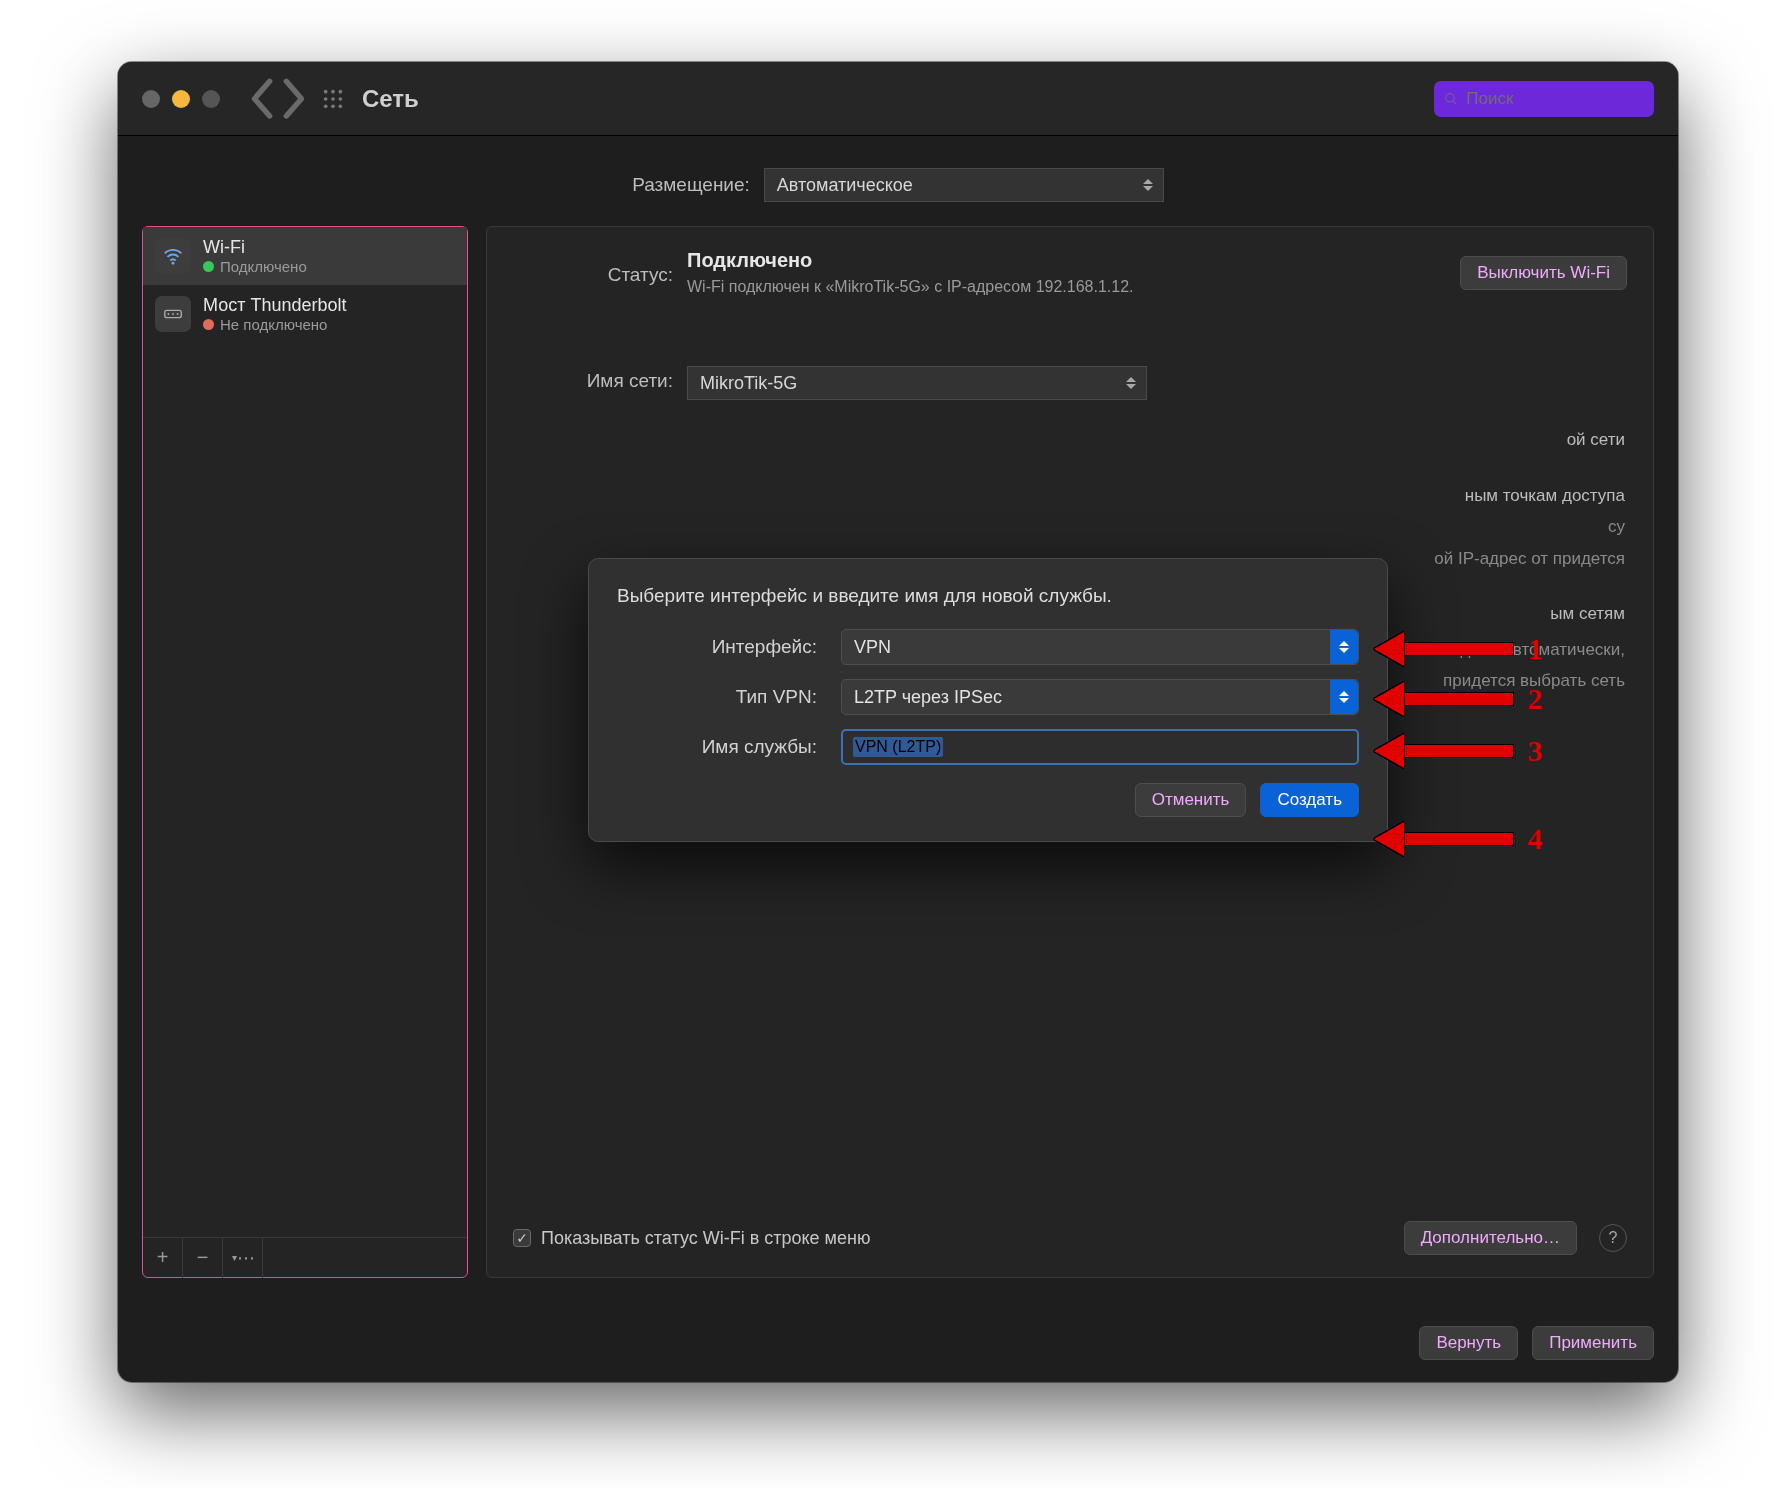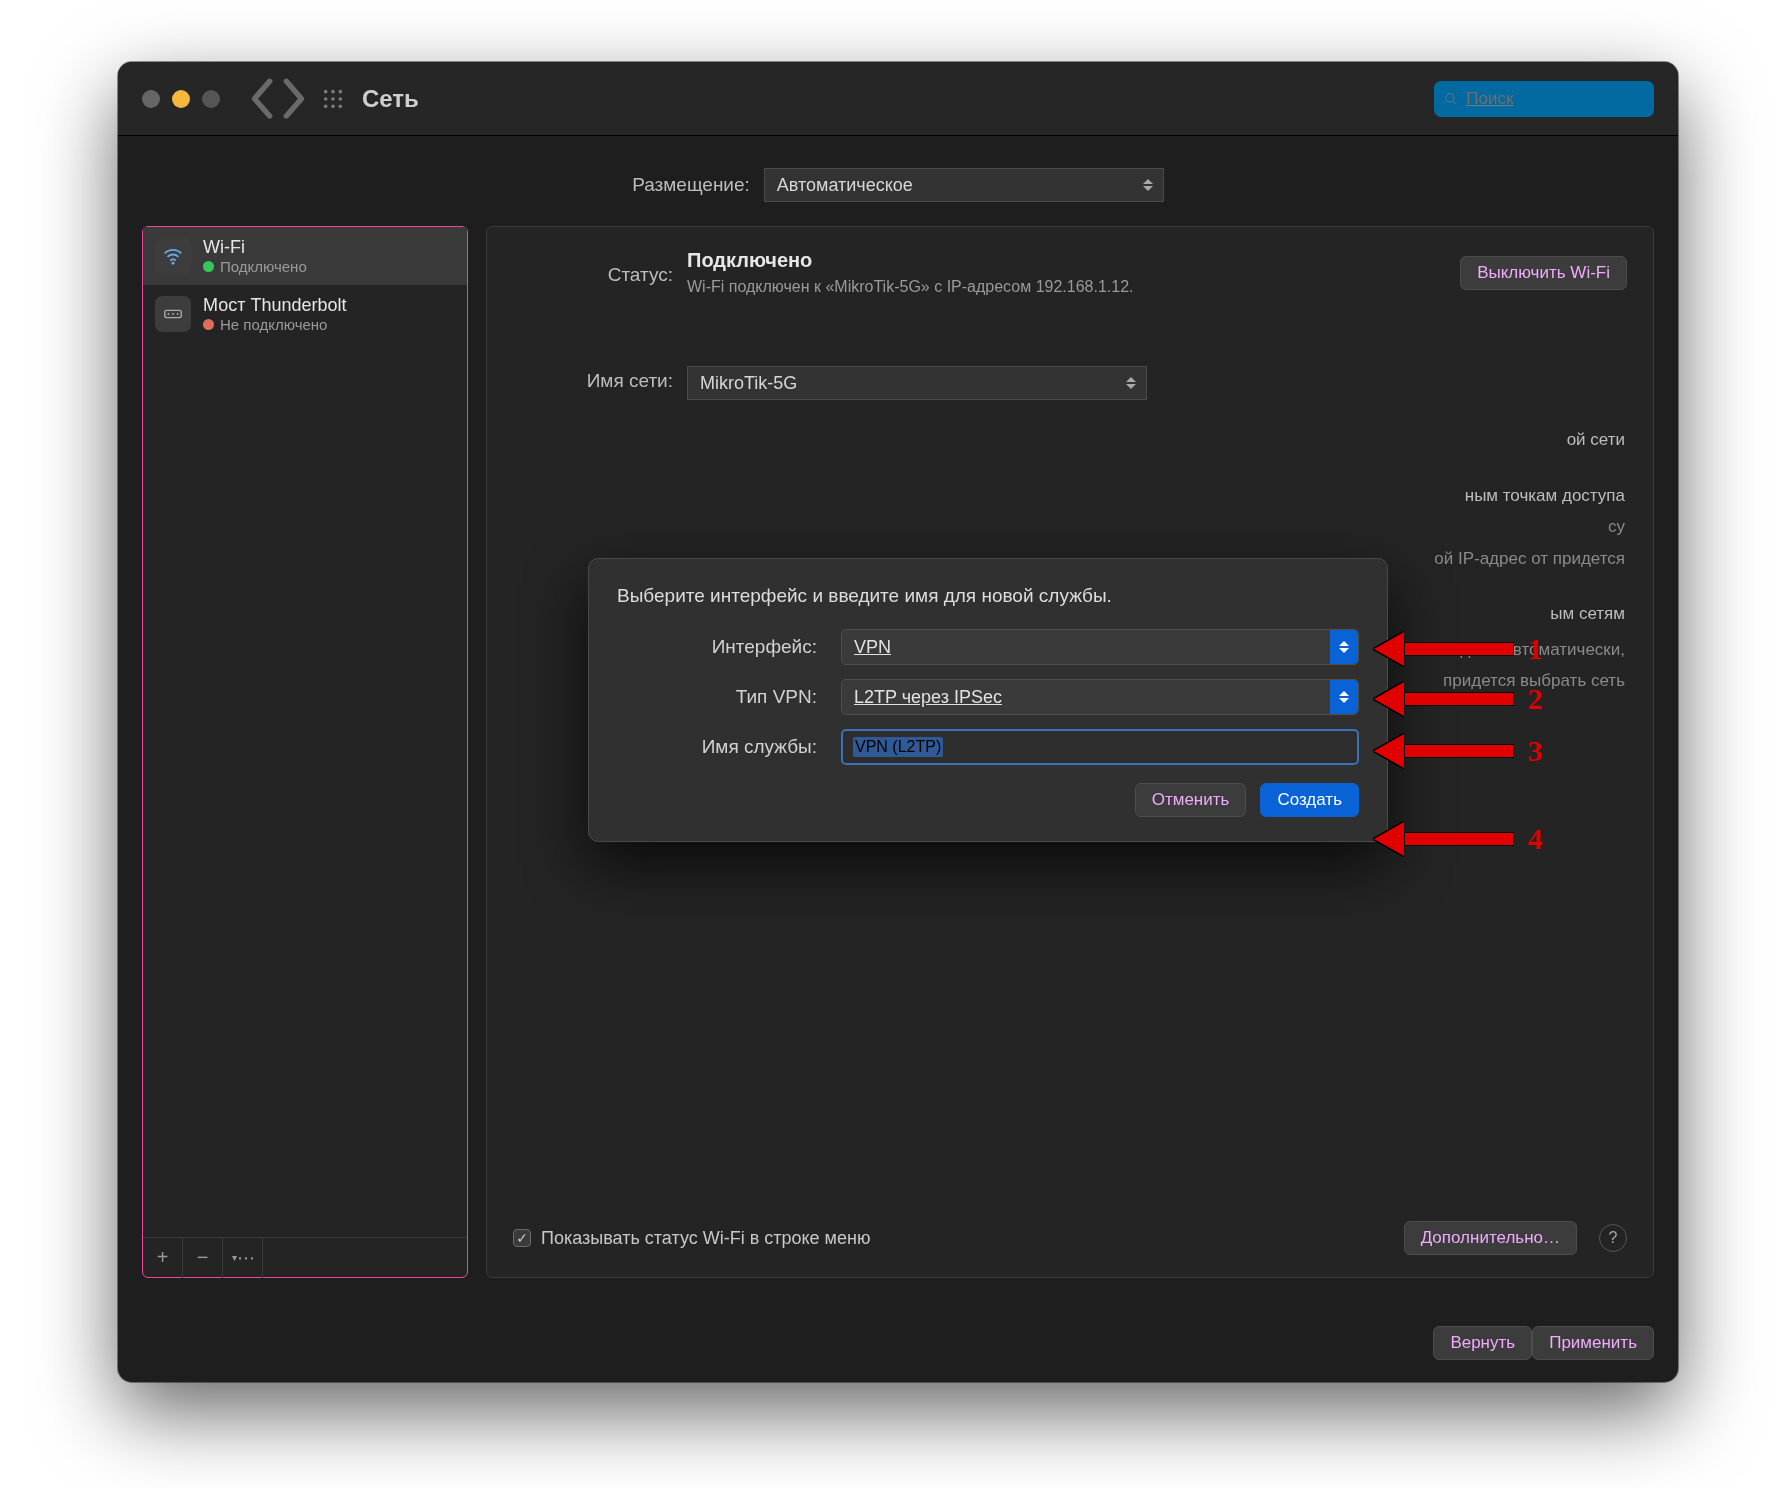--- a/index.html
+++ b/index.html
@@ -9,21 +9,21 @@
   .traffic { display: flex; gap: 12px; }
   .tl { width: 18px; height: 18px; border-radius: 50%; }
   .tl.close { background: #666; }
   .tl.min { background: #f6b73e; }
   .tl.max { background: #555; }
   .navbtns { display: flex; gap: 8px; margin-left: 28px; }
   .navbtn { width: 26px; height: 26px; display: flex; align-items: center; justify-content: center; color: #6a6a6a; font-size: 22px; }
   .gridicon { margin-left: 14px; color: #7a7a7a; display:flex; align-items:center; justify-content:center; }
   .gridicon svg { width:22px; height:22px; }
   .wtitle { margin-left: 18px; color: #cfcfcf; font-size: 24px; font-weight: 600; }
-  .searchwrap { margin-left: auto; width: 220px; height: 36px; background: #0369a1; border-radius: 7px; display: flex; align-items: center; padding: 0 10px; color: #7a7a7a; text-decoration: underline; }
+  .searchwrap { margin-left: auto; width: 220px; height: 36px; background: #6d28d9; border-radius: 7px; display: flex; align-items: center; padding: 0 10px; color: #7a7a7a; }
   .searchwrap svg { width:16px; height:16px; margin-right:8px; opacity:0.6; }
   .searchwrap input { background: transparent; border: none; outline: none; color: #ccc; font-size: 17px; width:100%; }
   .searchwrap input::placeholder { color: #6f6f6f; }
 
   .locrow { display:flex; align-items:center; justify-content:center; gap:14px; padding: 32px 0 24px; }
   .locrow .lab { color:#bdbdbd; font-size:19px; }
   .select { position:relative; background:#333; border:1px solid #4a4a4a; border-radius:0; height:34px; display:flex; align-items:center; padding:0 34px 0 12px; color:#d7d7d7; font-size:18px; }
   .select.loc { width: 400px; }
   .select .chev { position:absolute; right:6px; top:50%; transform:translateY(-50%); width:18px; height:22px; display:flex; flex-direction:column; align-items:center; justify-content:center; color:#a8a8a8; }
   .select .chev::before { content:""; border-left:5px solid transparent; border-right:5px solid transparent; border-bottom:5px solid currentColor; margin-bottom:2px;}
@@ -59,28 +59,28 @@
   .row.head .btnwrap { margin-left:auto; }
   .select.netname { width: 460px; }
   .partial { color:#bdbdbd; font-size:17px; line-height:1.5; }
   .partial .line { margin-bottom:6px; text-align:right; }
 
   .chkrow { display:flex; align-items:center; gap:10px; color:#c8c8c8; font-size:18px; margin-top:auto; }
   .chkrow .cbox { width:18px; height:18px; border:1px solid #6a6a6a; border-radius:4px; display:flex; align-items:center; justify-content:center; font-size:14px; color:#ccc; background:#3a3a3a;}
   .chkrow .advbtn { margin-left:auto; }
   .helpbtn { width:28px; height:28px; border-radius:50%; border:1px solid #555; color:#aaa; display:flex; align-items:center; justify-content:center; margin-left:12px; font-size:16px;}
 
-  .footer { position:absolute; bottom:22px; right:24px; display:flex; }
+  .footer { position:absolute; bottom:22px; right:24px; display:flex; gap:14px; }
 
   
   .sheet { position:absolute; left:470px; top:496px; width:800px; background:#303030; border:1px solid #4a4a4a; border-radius:10px; box-shadow:0 24px 60px rgba(0,0,0,0.7); padding:26px 28px 24px; }
   .sheet .msg { color:#ddd; font-size:19px; margin-bottom:22px; }
   .sheet .frow { display:flex; align-items:center; gap:24px; margin-bottom:14px; }
   .sheet .flab { width:200px; text-align:right; color:#d2d2d2; font-size:19px; }
-  .sheet .fsel { flex:1; position:relative; background:#3a3a3a; border:1px solid #4e4e4e; border-radius:5px; height:36px; display:flex; align-items:center; padding:0 34px 0 12px; color:#e2e2e2; font-size:18px;text-decoration:underline; }
+  .sheet .fsel { flex:1; position:relative; background:#3a3a3a; border:1px solid #4e4e4e; border-radius:5px; height:36px; display:flex; align-items:center; padding:0 34px 0 12px; color:#e2e2e2; font-size:18px; }
   .sheet .fsel .fchev { position:absolute; right:0; top:0; bottom:0; width:28px; background:#0a63d6; border-radius:0 5px 5px 0; display:flex; flex-direction:column; align-items:center; justify-content:center; }
   .sheet .fsel .fchev::before { content:""; border-left:5px solid transparent; border-right:5px solid transparent; border-bottom:5px solid #fff; margin-bottom:2px;}
   .sheet .fsel .fchev::after { content:""; border-left:5px solid transparent; border-right:5px solid transparent; border-top:5px solid #fff; }
   .sheet .finput { flex:1; height:36px; background:#2d2d2d; border:2px solid #3a71b8; border-radius:5px; padding:0 10px; display:flex; align-items:center; }
   .sheet .finput .selbg { background:#2f5a95; padding:1px 2px; border-radius:2px; }
   .sheet .btnrow { display:flex; justify-content:flex-end; gap:14px; margin-top:18px; }
 
   
   .arrow { position:absolute; display:flex; align-items:center; pointer-events:none; }
   .arrow .shaft { height:14px; background:#e10000; border:1px solid #000; }

